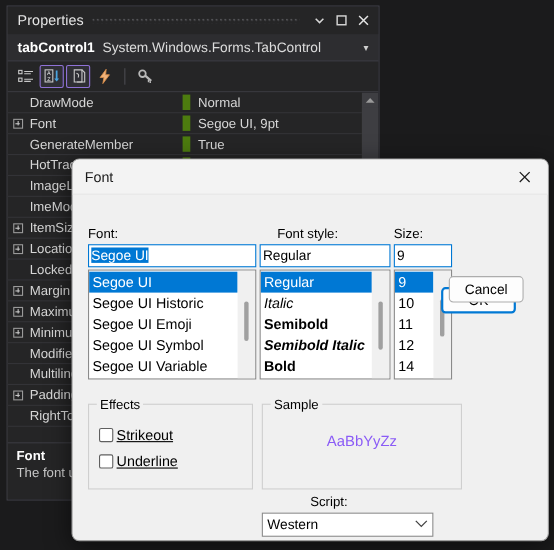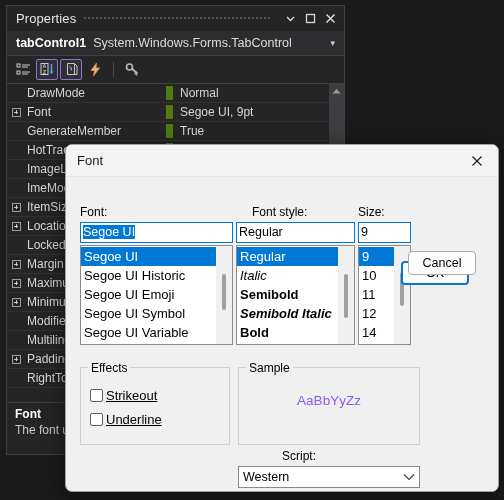--- a/index.html
+++ b/index.html
@@ -655,21 +655,21 @@
     <div class="fd-check" style="left:24px; top:235px;">
       <span class="box"></span>
       <span>Underline</span>
     </div>
 
     <div class="fd-group" style="left:172px; top:190px; width:182px; height:78px;"></div>
     <div class="fd-group-title" style="left:180px; top:184px;">Sample</div>
     <div style="position:absolute; left:172px; top:216px; width:182px; text-align:center; font-size:13.5px; color:#8b5cf6;">AaBbYyZz</div>
 
     <div class="fd-label" style="left:172px; top:272px;margin-left:44px;">Script:</div>
-    <div id="fd-script-select" style="left:172px; top:289px; width:182px;">
+    <div id="fd-script-select" style="left:172px; top:289px; width:156px;">
       <span>Western</span>
       <span id="fd-script-chevron">
         <svg width="12" height="8" viewBox="0 0 12 8">
             <path d="M1 1.5 L6 6.5 L11 1.5" fill="none" stroke="#444" stroke-width="1.2"></path>
           </svg>
       </span>
     </div>
   </div>
 </div>
 

